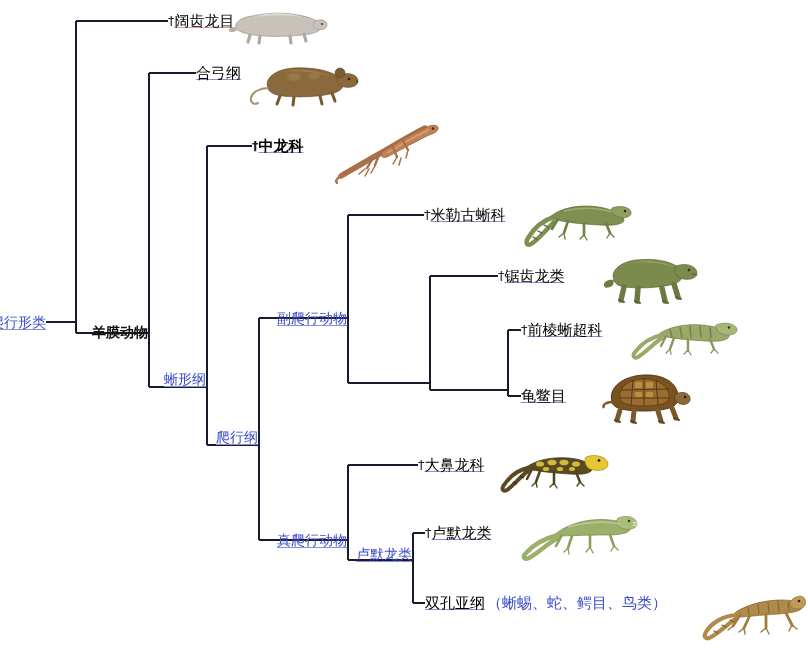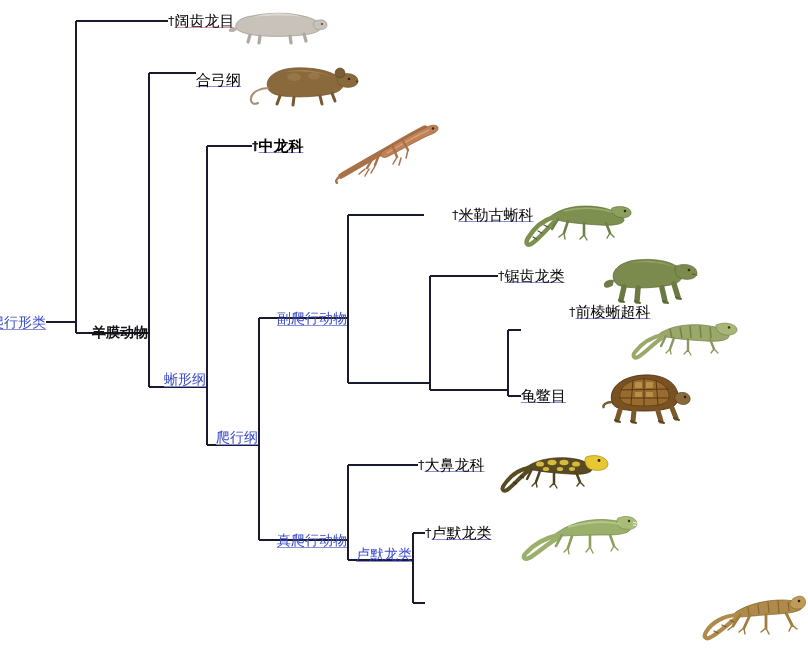--- a/index.html
+++ b/index.html
@@ -128,36 +128,37 @@
   <div class="label link node anchor-rb" style="left:258px; top:445px;">爬行纲</div>
 
   <div class="label link node anchor-rm" style="left:347px; top:318px;">副爬行动物</div>
 
   <div class="label link node anchor-rm" style="left:347px; top:540px;">真爬行动物</div>
 
   <div class="label link node anchor-rb" style="left:412px; top:562px;">卢默龙类</div>
 
   <div class="label anchor-lm" style="left:168px; top:21px;"><span class="dagger">†</span><span class="link-red" style="text-decoration:underline; text-decoration-color:#e09a9a;">阔齿龙目</span></div>
 
-  <div class="label anchor-lm" style="left:196px; top:80px;"><span class="dagger"></span><span class="link" style="text-decoration:underline; text-decoration-color:#8890d8;">合弓纲</span></div>
+  <div class="label anchor-lm" style="left:196px; top:73px;"><span class="dagger"></span><span class="link" style="text-decoration:underline; text-decoration-color:#8890d8;">合弓纲</span></div>
 
   <div class="label anchor-lm" style="left:252px; top:146px;font-weight:bold;"><span class="dagger">†</span><span class="link" style="text-decoration:underline; text-decoration-color:#8890d8;">中龙科</span></div>
 
-  <div class="label anchor-lm" style="left:424px; top:215px;margin-left:28px;"><span class="dagger">†</span><span class="link" style="text-decoration:underline; text-decoration-color:#8890d8;">米勒古蜥科</span></div>
+  <div class="label anchor-lm" style="left:424px; top:215px;"><span class="dagger">†</span><span class="link" style="text-decoration:underline; text-decoration-color:#8890d8;">米勒古蜥科</span></div>
 
   <div class="label anchor-lm" style="left:498px; top:276px;"><span class="dagger">†</span><span class="link" style="text-decoration:underline; text-decoration-color:#8890d8;">锯齿龙类</span></div>
 
-  <div class="label anchor-lm" style="left:521px; top:312px;margin-left:48px;"><span class="dagger">†</span><span class="link" style="text-decoration:underline; text-decoration-color:#8890d8;">前棱蜥超科</span></div>
+  <div class="label anchor-lm" style="left:521px; top:330px;"><span class="dagger">†</span><span class="link" style="text-decoration:underline; text-decoration-color:#8890d8;">前棱蜥超科</span></div>
 
   <div class="label anchor-lm" style="left:521px; top:396px;"><span class="dagger"></span><span class="link" style="text-decoration:underline; text-decoration-color:#8890d8;">龟鳖目</span></div>
 
   <div class="label anchor-lm" style="left:418px; top:465px;"><span class="dagger">†</span><span class="link" style="text-decoration:underline; text-decoration-color:#8890d8;">大鼻龙科</span></div>
 
   <div class="label anchor-lm" style="left:425px; top:533px;"><span class="dagger">†</span><span class="link" style="text-decoration:underline; text-decoration-color:#8890d8;">卢默龙类</span></div>
 
+  <div class="label anchor-lm" style="left:425px; top:603px;"><span class="link" style="text-decoration:underline; text-decoration-color:#8890d8;">双孔亚纲</span><span class="paren" style="margin-left:2px;">（蜥蜴、蛇、鳄目、鸟类）</span></div>
 
   <div class="animal" style="left:228px; top:0px;">
     <svg width="100" height="44" viewBox="0 0 100 44">
       <g>
         <path d="M8 28 C 6 22, 14 17, 24 16 C 38 13, 56 12, 70 15 C 82 17, 92 21, 93 26
                  C 94 31, 86 34, 74 35 C 56 37, 34 37, 20 34 C 12 32, 9 30, 8 28 Z" fill="#c9c2bb" stroke="#9a938c" stroke-width="0.7"></path>
         <path d="M26 17 C 40 12, 60 12, 74 17 C 64 15, 40 15, 26 17 Z" fill="#ded8d1"></path>
         <path d="M8 28 C 4 27, 0 29, 1 31 C 2 33, 7 32, 9 30 Z" fill="#b8b1aa"></path>
         <path d="M86 22 C 92 18, 99 20, 99 25 C 99 29, 93 31, 88 29 C 85 27, 85 24, 86 22 Z" fill="#c9c2bb" stroke="#9a938c" stroke-width="0.6"></path>
         <circle cx="94" cy="24" r="1.1" fill="#4a443e"></circle>

